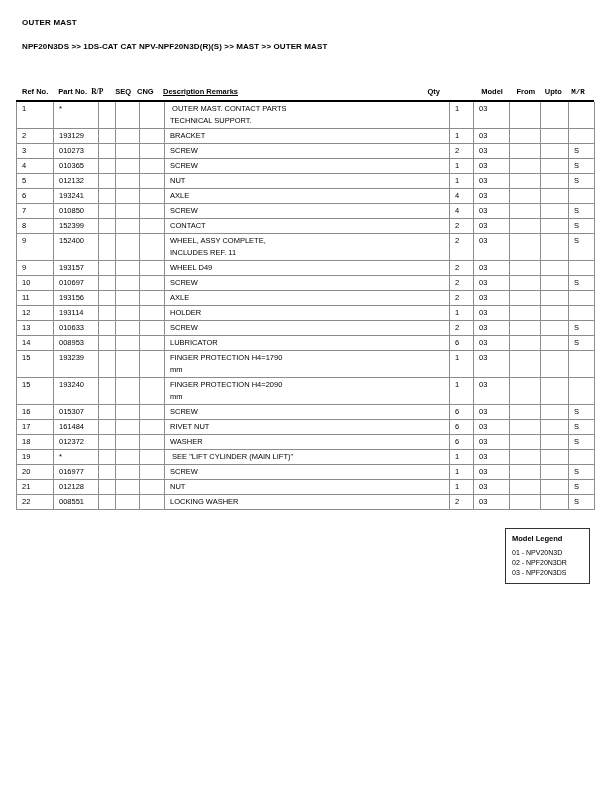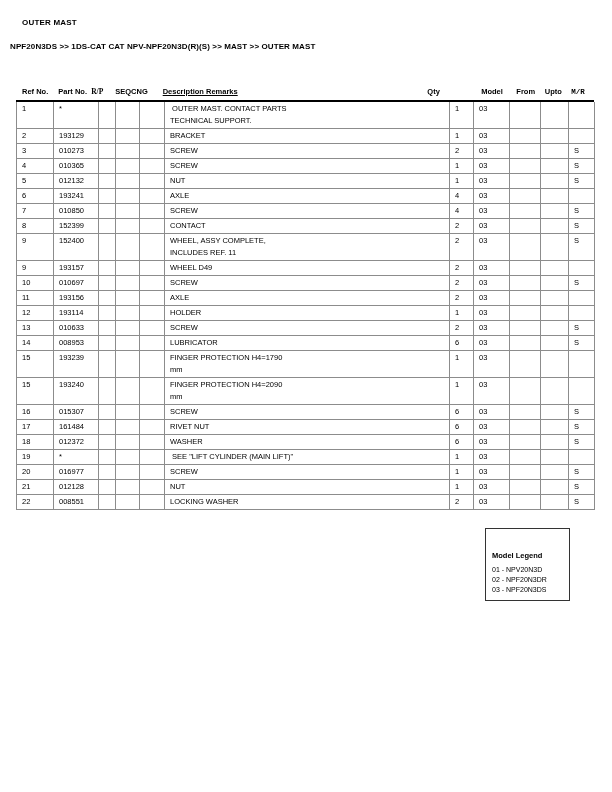--- a/index.html
+++ b/index.html
@@ -9,37 +9,37 @@
     font-family: "Liberation Sans", sans-serif;
     color: #000000;
     position: relative;
     overflow: hidden;
   }
   .page-title {
     position: absolute; left: 22px; top: 18px;
     font-size: 8px; font-weight: bold; letter-spacing: 0.2px;
   }
   .breadcrumb {
-    position: absolute; left: 10px; top: 42px;
+    position: absolute; left: 22px; top: 42px;
     font-size: 8px; font-weight: bold; letter-spacing: 0.1px;
   }
   .table-wrap { position: absolute; left: 16px; top: 87px; width: 578px; }
   .col-headers {
     display: flex; align-items: flex-end;
     font-size: 7.5px; font-weight: bold;
     padding-bottom: 4px;
     border-bottom: 2.5px solid #000000;
     white-space: nowrap;
   }
   .col-headers span { display: inline-block; box-sizing: border-box; overflow: visible; }
   .w0 { width: 37px; padding-left: 6px; }
   .w1 { width: 45px; padding-left: 7px; }
   .w2 { width: 17px; padding-left: 0px; margin-left: -3px; font-family: Liberation Serif, serif; }
   .w3 { width: 24px; padding-left: 8px; }
-  .w4 { width: 25px; }
+  .w4 { width: 25px; padding-left: 6px; }
   .w5 { width: 285px; padding-left: 8px; text-decoration: underline; }
   .w6 { width: 24px; padding-left: 3px; }
   .w7 { width: 36px; padding-left: 2px; margin-left: 32px; }
   .w8 { width: 31px; padding-left: 3px; }
   .w9 { width: 28px; padding-left: 2px; }
   .w10 { width: 26px; padding-left: 2px; font-family: Liberation Mono, monospace; }
   table.parts {
     border-collapse: collapse;
     table-layout: fixed;
     width: 578px;
@@ -49,25 +49,25 @@
     border: 1px solid #8c8c8c;
     padding: 1px 3px 1px 5px;
     vertical-align: top;
     line-height: 12px;
     height: 12px;
     white-space: pre-wrap;
     overflow: hidden;
   }
   table.parts tr:first-child td { border-top: none; }
   .model-legend {
-    position: absolute; left: 485px; top: 528px;
+    position: absolute; left: 505px; top: 528px;
     width: 85px; box-sizing: border-box;
     border: 1px solid #333333;
     background: #ffffff;
-    padding: 22px 4px 5px 6px;
+    padding: 5px 4px 5px 6px;
   }
   .legend-title { font-size: 7.5px; font-weight: bold; margin-bottom: 5px; }
   .legend-entry { font-size: 7px; line-height: 10px; white-space: nowrap; }
 </style>
 </head>
 <body>
 
 <div class="page-title">OUTER MAST</div>
 <div class="breadcrumb">NPF20N3DS &gt;&gt; 1DS-CAT CAT NPV-NPF20N3D(R)(S) &gt;&gt; MAST &gt;&gt; OUTER MAST</div>
 

